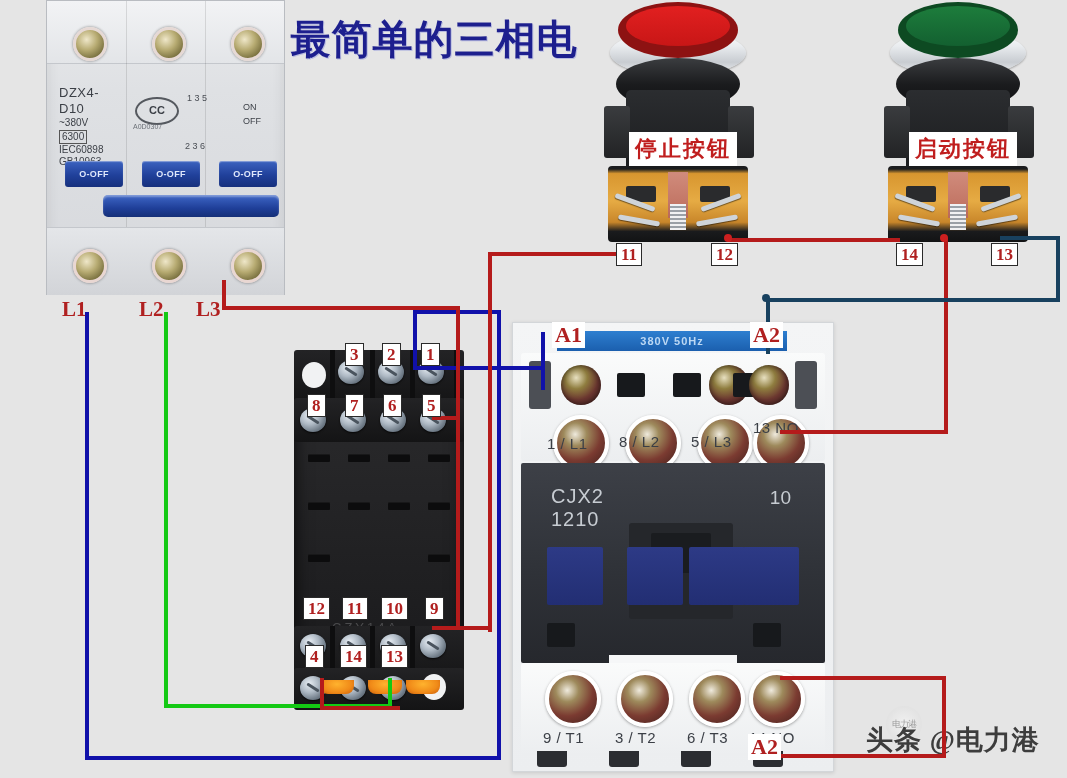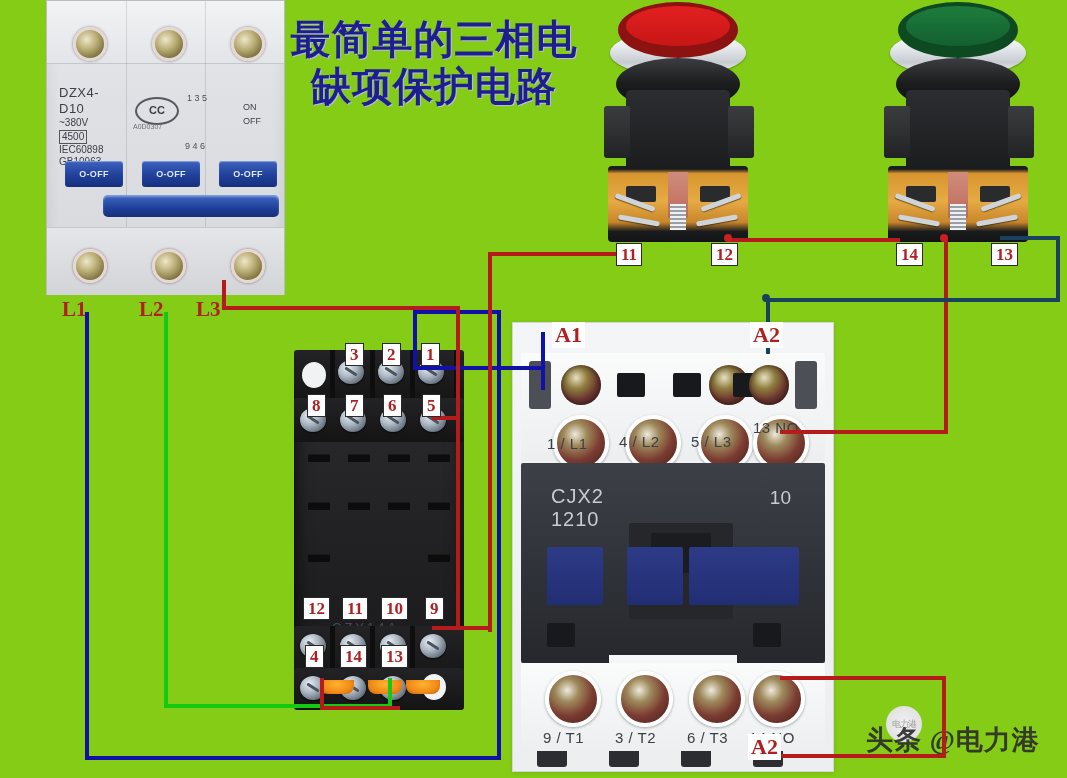--- a/index.html
+++ b/index.html
@@ -4,21 +4,21 @@
 <style>
   html, body {
     margin: 0;
     padding: 0;
     background: #ffffff;
   }
   #stage {
     position: relative;
     width: 1067px;
     height: 778px;
-    background: #84cc16;
+    background: #e5e5e5;
     overflow: hidden;
     font-family: "Liberation Sans", sans-serif;
   }
 
   
   #title {
     position: absolute;
     left: 284px;
     top: 16px;
     width: 300px;
@@ -342,47 +342,46 @@
     opacity:.9;
   }
 </style>
 </head>
 <body>
 
 <div id="stage">
 
   <div id="title">
     <span>最简单的三相电</span>
-    <span class="l2">缺项保护电路</span>
   </div>
 
   <div id="breaker">
     <div class="brk-top-band"></div>
     <div class="brk-pole-div" style="left:79px"></div>
     <div class="brk-pole-div" style="left:158px"></div>
 
     <div class="brk-term-top" style="left:26px;  top:26px"></div>
     <div class="brk-term-top" style="left:105px; top:26px"></div>
     <div class="brk-term-top" style="left:184px; top:26px"></div>
 
 
     <div id="brk-spec">
       <div class="big">DZX4-</div>
       <div class="big">D10</div>
       <div>~380V</div>
-      <div class="boxed">4500</div>
+      <div class="boxed">6300</div>
       <div>IEC60898</div>
       <div>GB10963</div>
     </div>
 
     <div id="brk-cc">CC</div>
     <div id="brk-cc-sub">A0D0307</div>
 
     <div class="brk-coil" style="left:140px; top:92px">1  3  5</div>
-    <div class="brk-coil" style="left:138px; top:140px">9  4  6</div>
+    <div class="brk-coil" style="left:138px; top:140px">2  3  6</div>
 
     <div id="brk-on">
       <div>ON</div>
       <div>OFF</div>
     </div>
 
     <div class="brk-toggle" style="left:18px;  top:160px">
       <span>O-OFF</span>
     </div>
     <div class="brk-toggle" style="left:95px;  top:160px">
@@ -417,20 +416,21 @@
       <div class="blk l"></div>
       <div class="blk r"></div>
       <div class="plunger"></div>
       <div class="spring"></div>
       <div class="lug a"></div>
       <div class="lug b"></div>
       <div class="lug c"></div>
       <div class="lug d"></div>
     </div>
   </div>
+  <div class="pb-name" style="left:629px; top:132px">停止按钮</div>
   <div class="tnum" style="left:616px; top:243px">11</div>
   <div class="tnum" style="left:711px; top:243px">12</div>
 
   <div class="pb" id="pb-start" style="left:880px; top:2px">
     <div class="pb-chrome"></div>
     <div class="pb-cap" style="background:#0d4a22">
       <div class="inner" style="background:linear-gradient(180deg,#1d7d3c,#136030)"></div>
     </div>
     <div class="pb-collar"></div>
     <div class="pb-body"></div>
@@ -440,20 +440,21 @@
       <div class="blk l"></div>
       <div class="blk r"></div>
       <div class="plunger"></div>
       <div class="spring"></div>
       <div class="lug a"></div>
       <div class="lug b"></div>
       <div class="lug c"></div>
       <div class="lug d"></div>
     </div>
   </div>
+  <div class="pb-name" style="left:909px; top:132px">启动按钮</div>
   <div class="tnum" style="left:896px; top:243px">14</div>
   <div class="tnum" style="left:991px; top:243px">13</div>
 
   <div id="socket">
     <div id="sock-body">
       <div class="sock-slot" style="left:14px;  top:24px"></div>
       <div class="sock-slot" style="left:54px;  top:24px"></div>
       <div class="sock-slot" style="left:94px;  top:24px"></div>
       <div class="sock-slot" style="left:134px; top:24px"></div>
       <div class="sock-slot" style="left:14px;  top:60px"></div>
@@ -516,36 +517,37 @@
 
   <div class="tnum" style="left:303px; top:597px">12</div>
   <div class="tnum" style="left:342px; top:597px">11</div>
   <div class="tnum" style="left:381px; top:597px">10</div>
   <div class="tnum" style="left:425px; top:597px">9</div>
   <div class="tnum" style="left:305px; top:645px">4</div>
   <div class="tnum" style="left:340px; top:645px">14</div>
   <div class="tnum" style="left:381px; top:645px">13</div>
 
   <div id="contactor">
+    <div id="ct-bluebar">380V  50Hz</div>
     <div id="ct-top-white">
       <div class="ct-wing" style="left:8px;   top:8px"></div>
       <div class="ct-wing" style="left:274px; top:8px"></div>
       <div class="ct-coil-term" style="left:40px;  top:12px"></div>
       <div class="ct-darkpad" style="left:96px;  top:20px"></div>
       <div class="ct-darkpad" style="left:152px; top:20px"></div>
       <div class="ct-coil-term" style="left:188px; top:12px" style2=""></div>
       <div class="ct-darkpad" style="left:212px; top:20px"></div>
       <div class="ct-coil-term" style="left:228px; top:12px"></div>
       <div class="ct-pwr-term" style="left:32px;  top:62px"></div>
       <div class="ct-pwr-term" style="left:104px; top:62px"></div>
       <div class="ct-pwr-term" style="left:176px; top:62px"></div>
       <div class="ct-pwr-term" style="left:232px; top:62px"></div>
     </div>
     <div class="ct-term-lbl" style="left:34px;  top:112px">1 / L1</div>
-    <div class="ct-term-lbl" style="left:106px; top:110px">4 / L2</div>
+    <div class="ct-term-lbl" style="left:106px; top:110px">8 / L2</div>
     <div class="ct-term-lbl" style="left:178px; top:110px">5 / L3</div>
     <div class="ct-term-lbl" style="left:240px; top:96px">13 NO</div>
 
     <div id="ct-mid">
       <div class="brand">
         <span>CJX2</span><br>
         <span>1210</span>
       </div>
       <div class="rating">10</div>
       <div id="ct-clip"></div>

